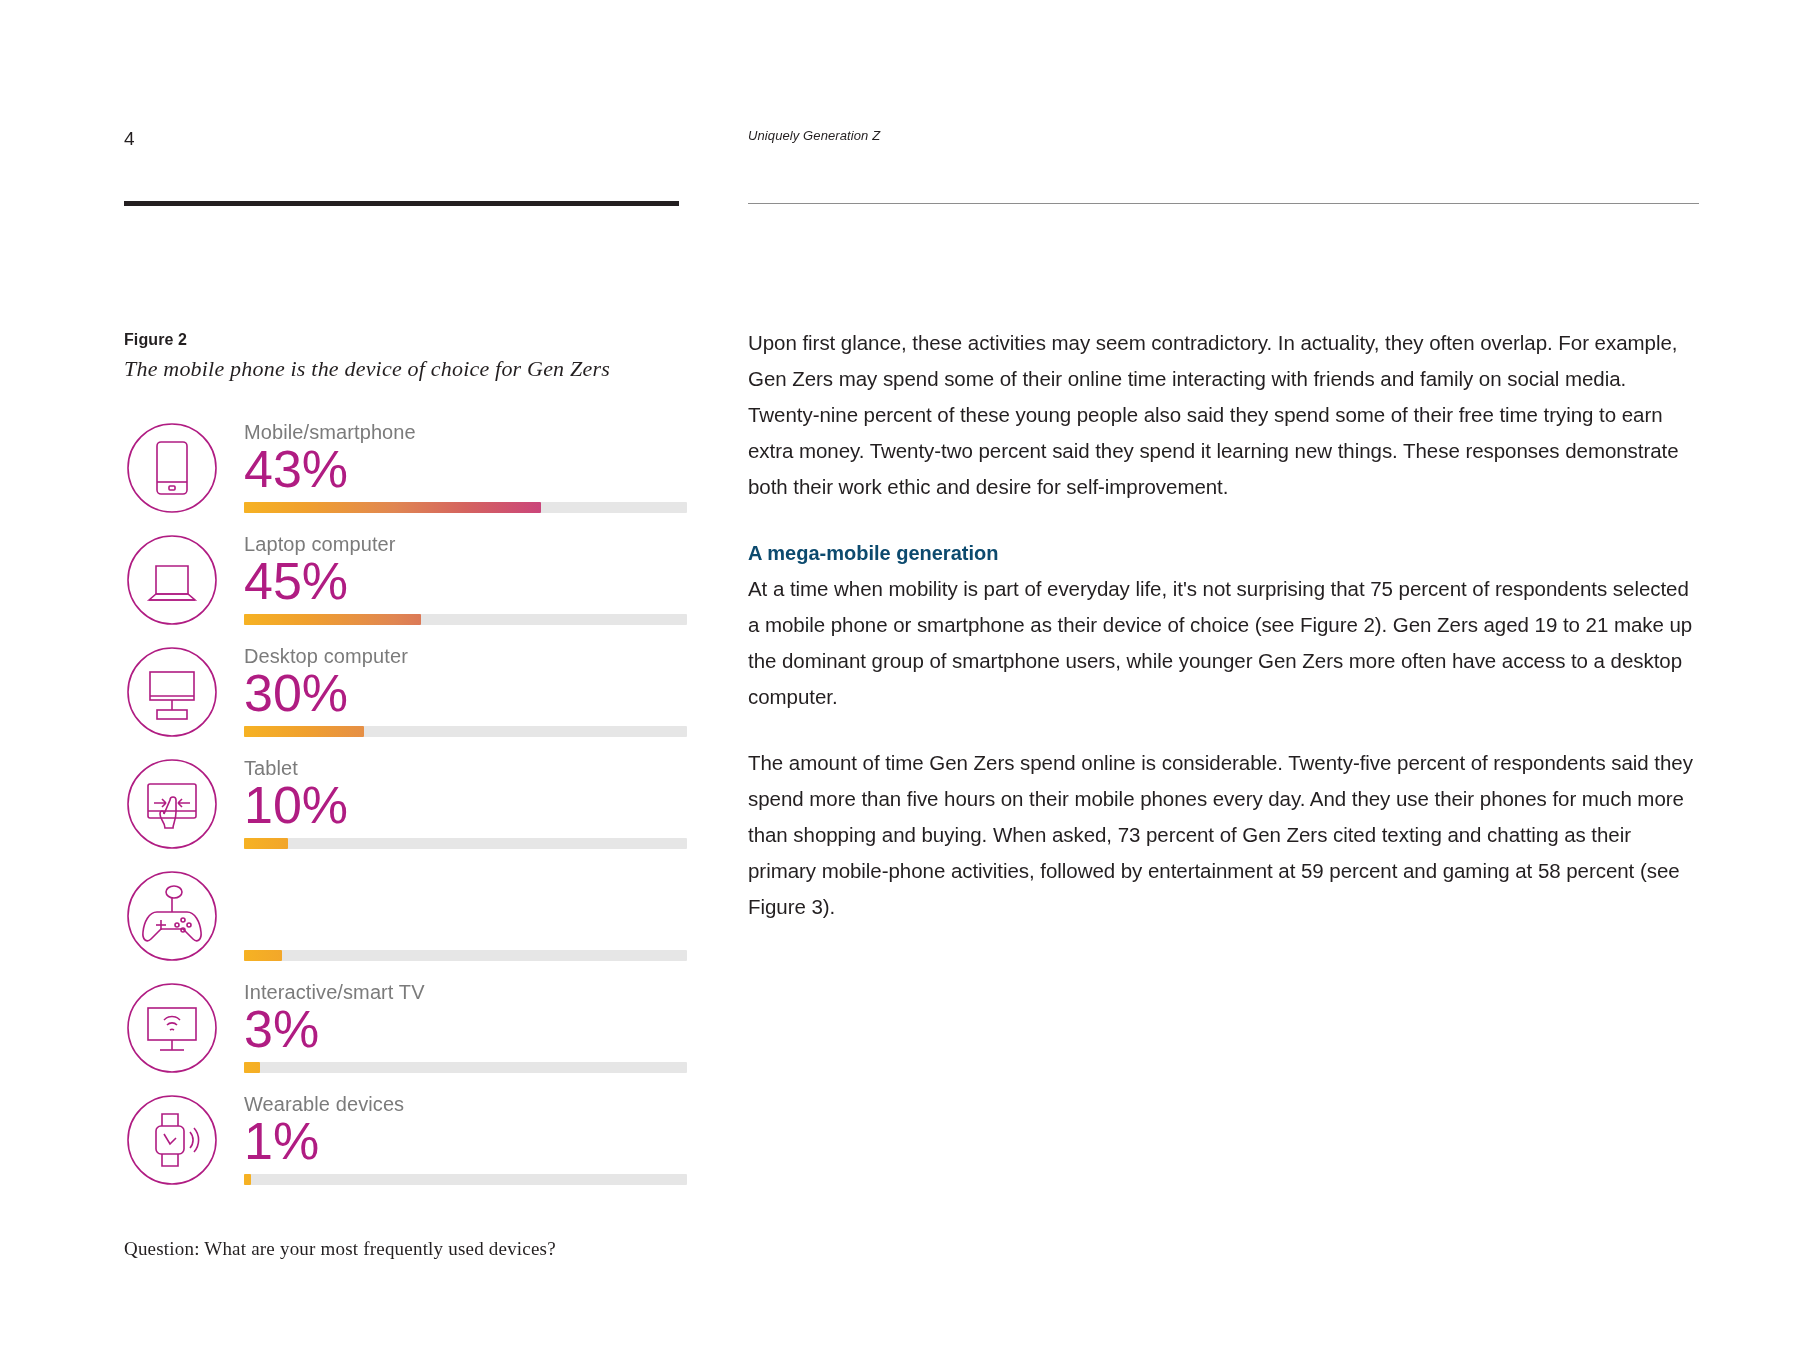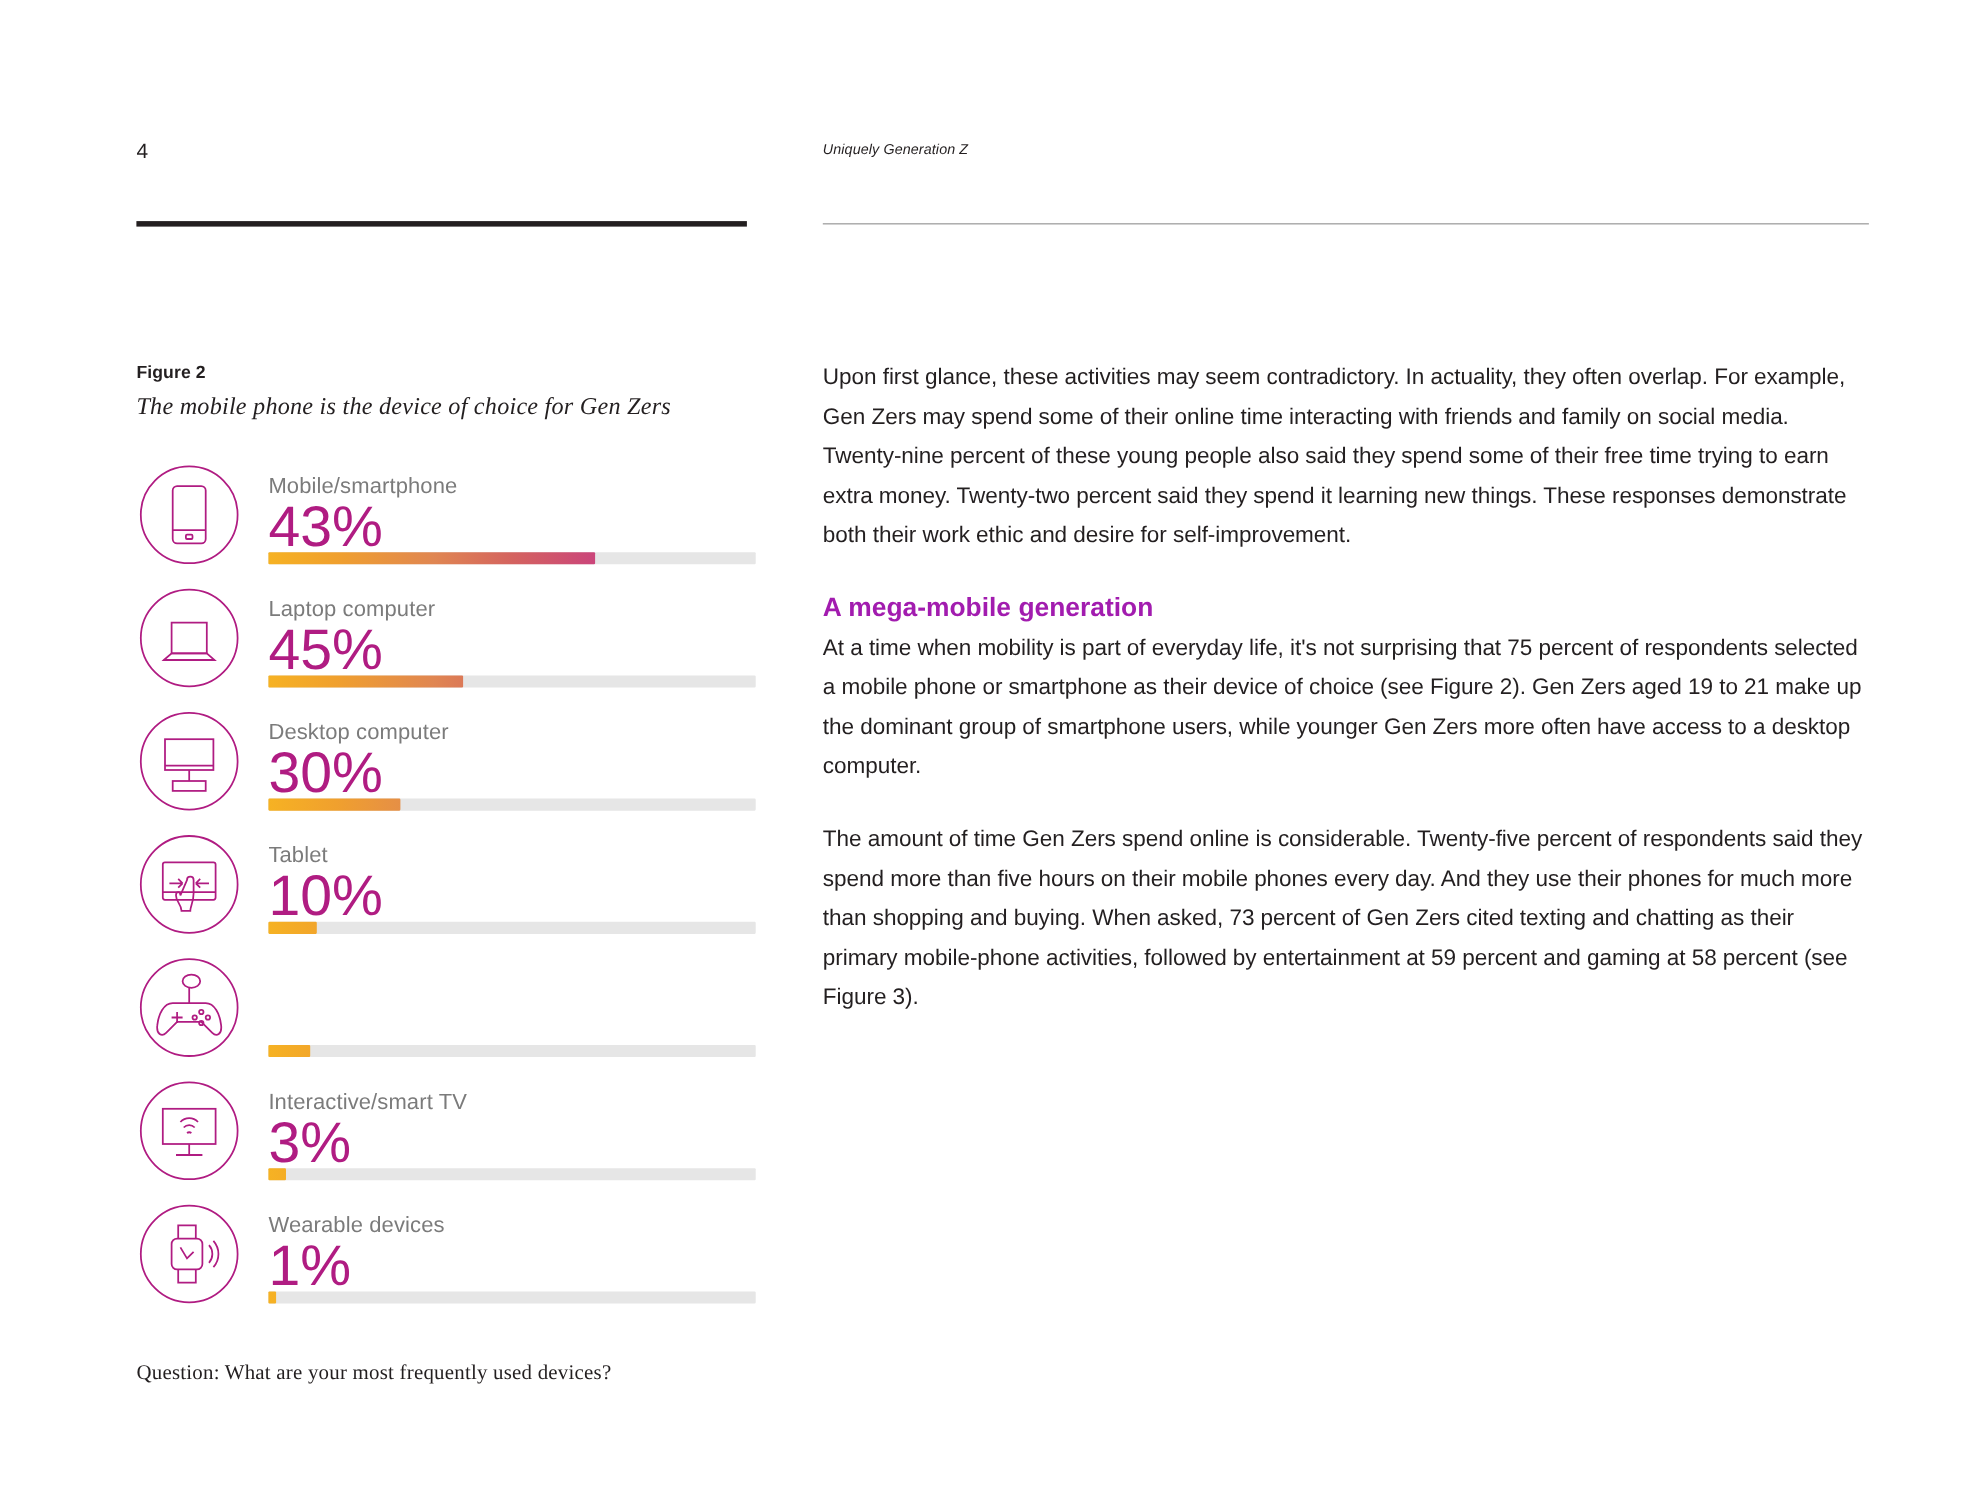--- a/index.html
+++ b/index.html
@@ -50,21 +50,21 @@
   .icon-badge{
     position:absolute;left:0;top:0;width:96px;height:96px;
   }
   .icon-badge svg{display:block;width:96px;height:96px;}
 
   .row-body{
     position:absolute;left:120px;top:0;right:0;
   }
   .row-label{
     font-size:20px;color:#7b7b7b;letter-spacing:.1px;line-height:1;
-    margin-top:12px;
+    margin-top:2px;
   }
   .row-value{
     font-size:52px;color:#b01c82;line-height:1;letter-spacing:0;
     margin-top:1px;font-weight:normal;
   }
   .bar-track{
     position:absolute;left:120px;top:82px;width:443px;height:11px;
     background:#e6e6e6;border-radius:1px;
   }
   .bar-fill{
@@ -83,21 +83,21 @@
   
   .col-right{
     position:absolute;left:748px;top:325px;width:952px;
   }
   .para{
     font-size:20.5px;line-height:36px;color:#231f20;
     letter-spacing:-0.05px;margin:0 0 30px 0;
     text-align:left;
   }
   .sub-head{
-    font-size:24px;line-height:36px;font-weight:bold;color:#a21caf;
+    font-size:20px;line-height:36px;font-weight:bold;color:#0c4a6e;
     margin:0 0 0 0;
   }
   .para.tight{margin-bottom:30px;}
 </style>
 </head>
 <body>
 
 <div class="page">
 
   <div class="hdr-left-num">4</div>

